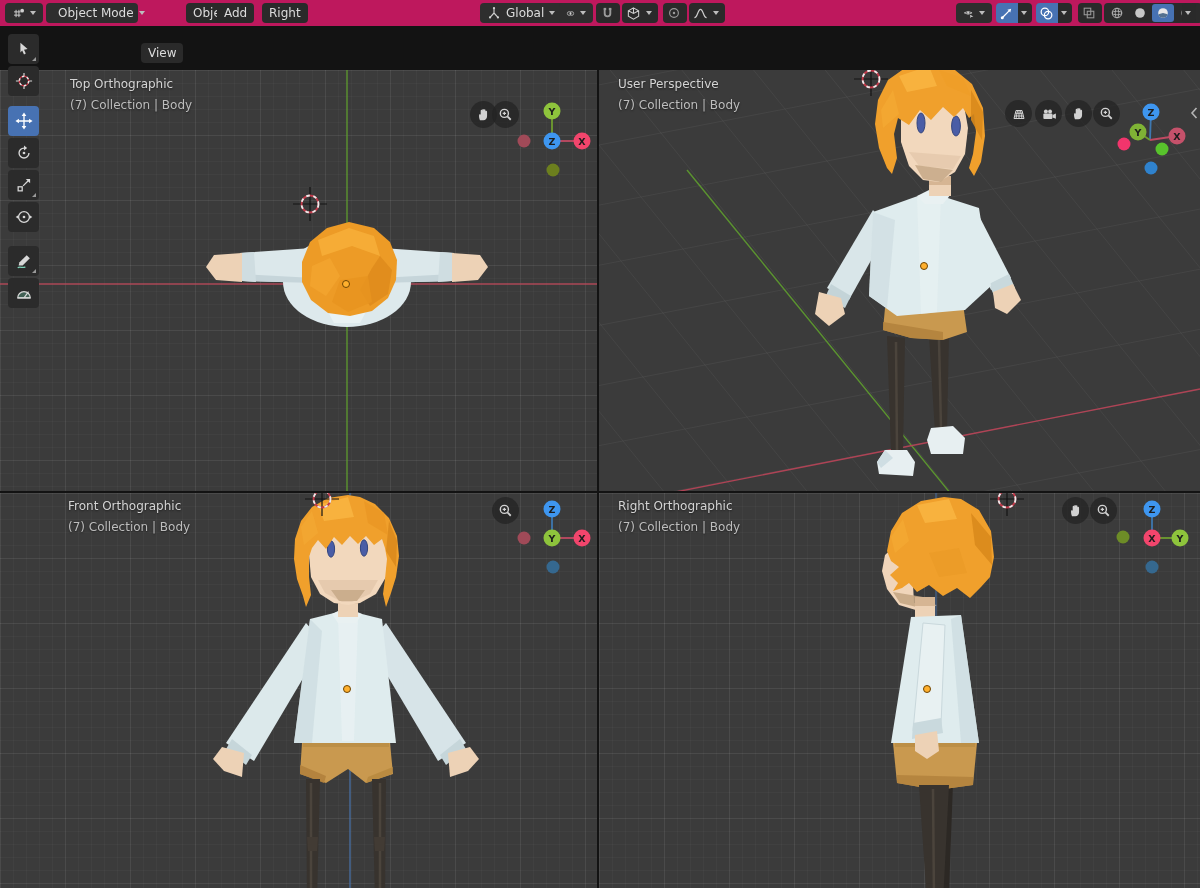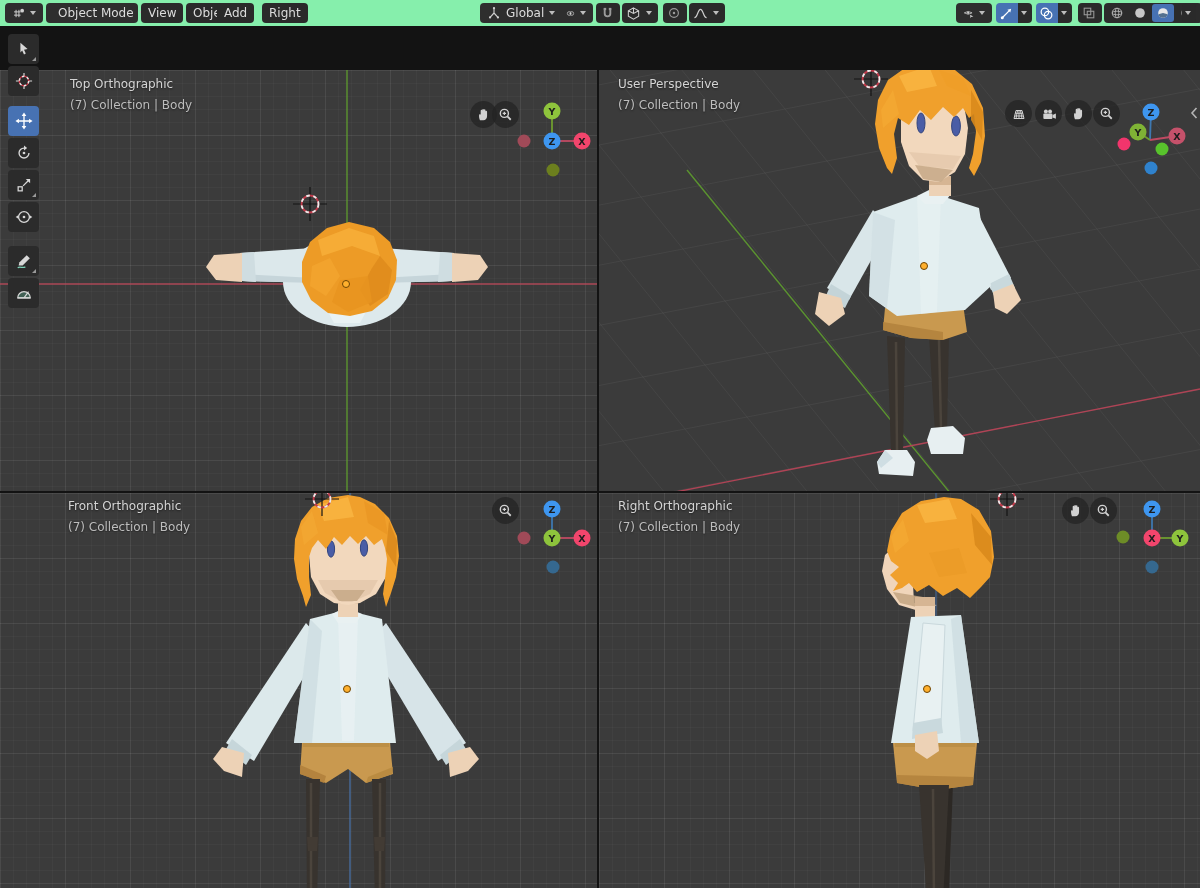--- a/index.html
+++ b/index.html
@@ -2,21 +2,21 @@
 <html><head>
 <meta charset="utf-8">
 <style>
   html,body{margin:0;padding:0;}
   body{
     width:1200px;height:888px;position:relative;overflow:hidden;
     background:#131313;font-family:"DejaVu Sans","Liberation Sans",sans-serif;
     -webkit-user-select:none;user-select:none;
   }
   
-  #header{position:absolute;left:0;top:0;width:1200px;height:26px;background:#86efac;z-index:50;}
+  #header{position:absolute;left:0;top:0;width:1200px;height:26px;background:#be185d;z-index:50;}
   .hbtn{position:absolute;top:3px;height:20px;background:#2e2e2e;border-radius:4px;
     display:flex;align-items:center;gap:5px;padding:0 7px;box-sizing:border-box;
     color:#dcdcdc;font-size:12px;white-space:nowrap;}
   .hbtn.flat{background:#2a2a2a;}
   .hbtn.blue{background:#4772b3;color:#fff;}
   .chev{width:0;height:0;border-left:3.5px solid transparent;border-right:3.5px solid transparent;
     border-top:4.5px solid #bdbdbd;display:inline-block;}
   .seg{position:absolute;top:3px;height:20px;background:#2b2b2b;border-radius:4px;
     display:flex;align-items:center;padding:0 2px;gap:1px;}
   .seg .cell{width:22px;height:18px;border-radius:3px;display:flex;align-items:center;justify-content:center;}
@@ -66,21 +66,21 @@
     <svg width="14" height="14" viewBox="0 0 16 16">
       <rect x="4" y="4" width="8" height="8" fill="none" stroke="#cfcfcf" stroke-width="1.2"></rect>
       <rect x="1.5" y="1.5" width="3" height="3" fill="#cfcfcf"></rect>
         <rect x="11.5" y="1.5" width="3" height="3" fill="#cfcfcf"></rect>
       <rect x="1.5" y="11.5" width="3" height="3" fill="#cfcfcf"></rect>
         <rect x="11.5" y="11.5" width="3" height="3" fill="#cfcfcf"></rect>
     </svg>
     <span>Object Mode</span>
     <span class="chev"></span>
   </div>
-  <div class="hbtn flat" style="left:141px;">
+  <div class="hbtn flat" style="left:141px;margin-top:40px;">
       <span>View</span>
     </div>
   <div class="hbtn flat" style="left:186px;">
       <span>Object</span>
     </div>
   <div class="hbtn flat" style="left:217px;">
       <span>Add</span>
     </div>
   <div class="hbtn flat" style="left:262px;">
       <span>Right</span>

